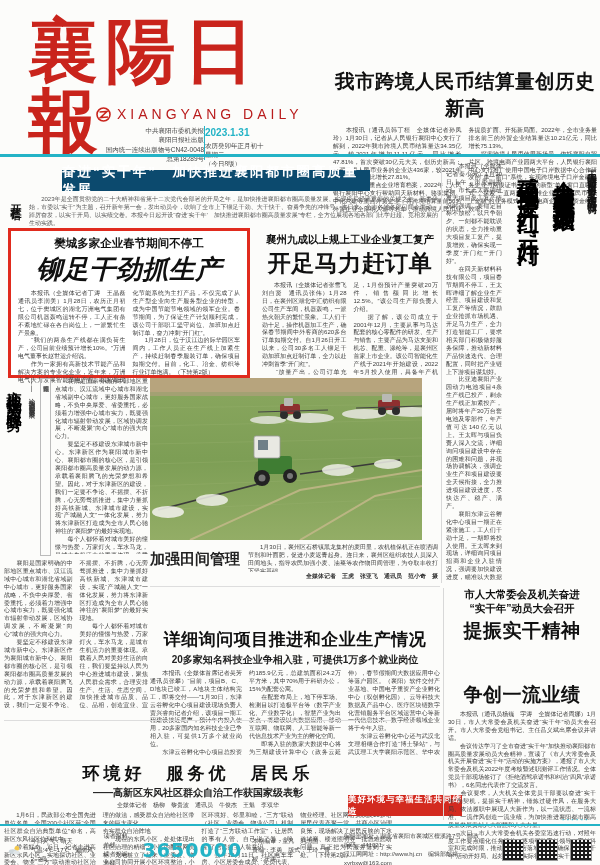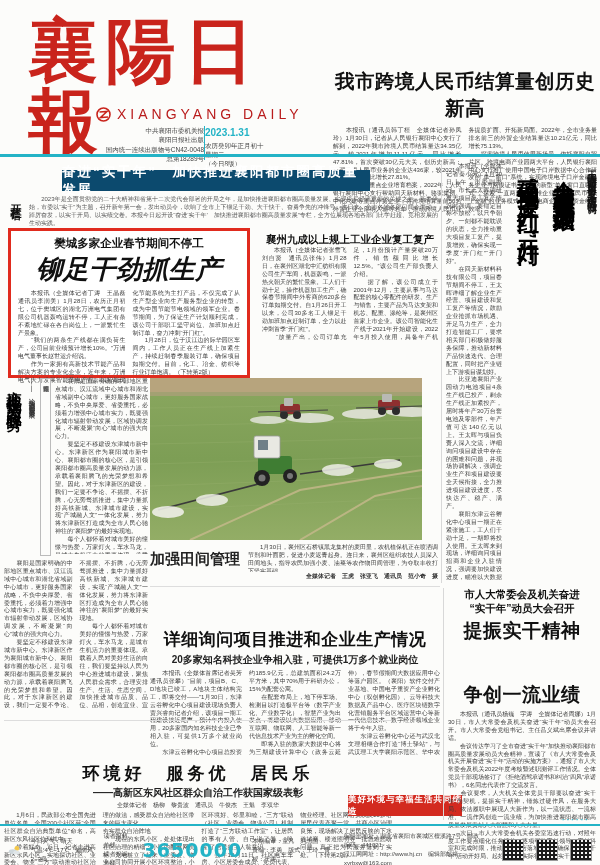--- a/index.html
+++ b/index.html
@@ -104,20 +104,21 @@
     <div class="kicker center" style="font-size:11.5px;">樊城多家企业春节期间不停工</div>
     <div class="headline-xl center" style="font-size:26px;margin:1px 0 3px;font-style:italic;">铆足干劲抓生产</div>
     <div class="body-text cols2" style="height:96px;">　　本报讯（全媒体记者丁涛　王晶磊　通讯员李润美）1月28日，农历正月初七，位于樊城区的湖北万洲电气集团有限公司机器轰鸣运转不停，工人正有条不紊地忙碌在各自岗位上，一派繁忙生产景象。
 　　“我们的两条生产线都在满负荷生产，公司目前业绩预计增长10%。”万洲电气董事长赵世运介绍说。
 　　作为一家拥有高新技术节能产品和解决方案的专业化企业，近年来，万洲电气大力发展智能节电产品，以智能优化节能系统为主打产品，不仅完成了从生产型企业向生产服务型企业的转型，成为中国节能节电领域的领军企业。春节期间，为了保证生产计划顺利完成，该公司干部职工坚守岗位、加班加点赶制订单，奋力冲刺“开门红”。
 　　1月28日，位于汉江边的际华园区车间内，工作人员正在生产线上加紧生产，持续赶制春季服装订单，确保项目如期交付。目前，化工、冶金、纺织等行业订单饱满。（下转第2版）</div>
   </div>
 
   <div class="abs" style="left:262px;top:233px;width:176px;height:144px;">
     <div class="kicker center" style="font-size:10.5px;">襄州九成以上规上工业企业复工复产</div>
+    <div class="headline-xl center" style="font-size:23px;margin:1px 0 3px;">开足马力赶订单</div>
     <div class="body-text cols2" style="height:100px;">　　本报讯（全媒体记者张雪飞　刘自贤　通讯员张伟）1月28日，在襄州区湖北中汇纺织有限公司生产车间，机器轰鸣，一派热火朝天的繁忙景象。工人们干劲十足，操作机器加工生产，确保春节期间中外客商的620多台订单如期交付。自1月26日开工以来，公司30多名工人铆足干劲加班加点赶制订单，全力以赴冲刺首季“开门红”。
 　　“放量产出，公司订单充足，1月份预计产量突破20万件，销售额同比增长12.5%。”该公司生产部负责人介绍。
 　　据了解，该公司成立于2001年12月，主要从事与马达配套的核心零配件的研发、生产与销售，主要产品为马达支架和机芯、配重、涤纶等，是襄州区首家上市企业。该公司智能化生产线于2021年开始建设，2022年5月投入使用，具备年产机芯、配重8.5万套的能力。（下转第2版）</div>
   </div>
 
   <div class="abs hairline-left" style="left:441px;top:163px;width:157px;height:420px;padding-left:4px;display:flex;gap:5px;">
     <div class="body-text" style="width:56px;height:418px;">　　本报讯（全媒体记者秦小芳）1月30日上午，市委副书记、市长王太晖调研重大项目复工复产情况时强调，要锚定目标不放松，以只争朝夕、一刻都不能耽误的状态，全力推动重大项目复工复产，提质增效，确保实现一季度“开门红”“开门好”。
 　　在回天新材料科技有限公司，项目春节期间不停工，王太晖详细了解企业生产经营、项目建设和复工复产等情况，鼓励企业抢抓市场机遇、开足马力生产，全力打造智能工厂，要求相关部门积极做好服务保障，推动新材料产品快速迭代、合理配置，同时把产业链上下游项目谋划好。
 　　比亚迪襄阳产业园动力电池项目4条生产线已投产，剩余生产线正加紧投产，届时将年产30万台套电池及零部件，年产值可达140亿元以上。王太晖与项目负责人深入交流，详细询问项目建设中存在的困难和问题，并现场协调解决，强调企业生产和项目建设要全天候衔接，全力推进项目建设进度，尽快达产、稳产、满产。
 　　襄阳东津云谷孵化中心项目一期正在紧张施工，工人们干劲十足，一期即将投入使用。王太晖来到现场，详细询问项目招商和企业入驻情况，强调要加快建设进度，瞄准以大数据应用、移动互联网、数字经济等产业链引进更多配套企业入驻，着力打造园区内科技产业园区优质环境。

